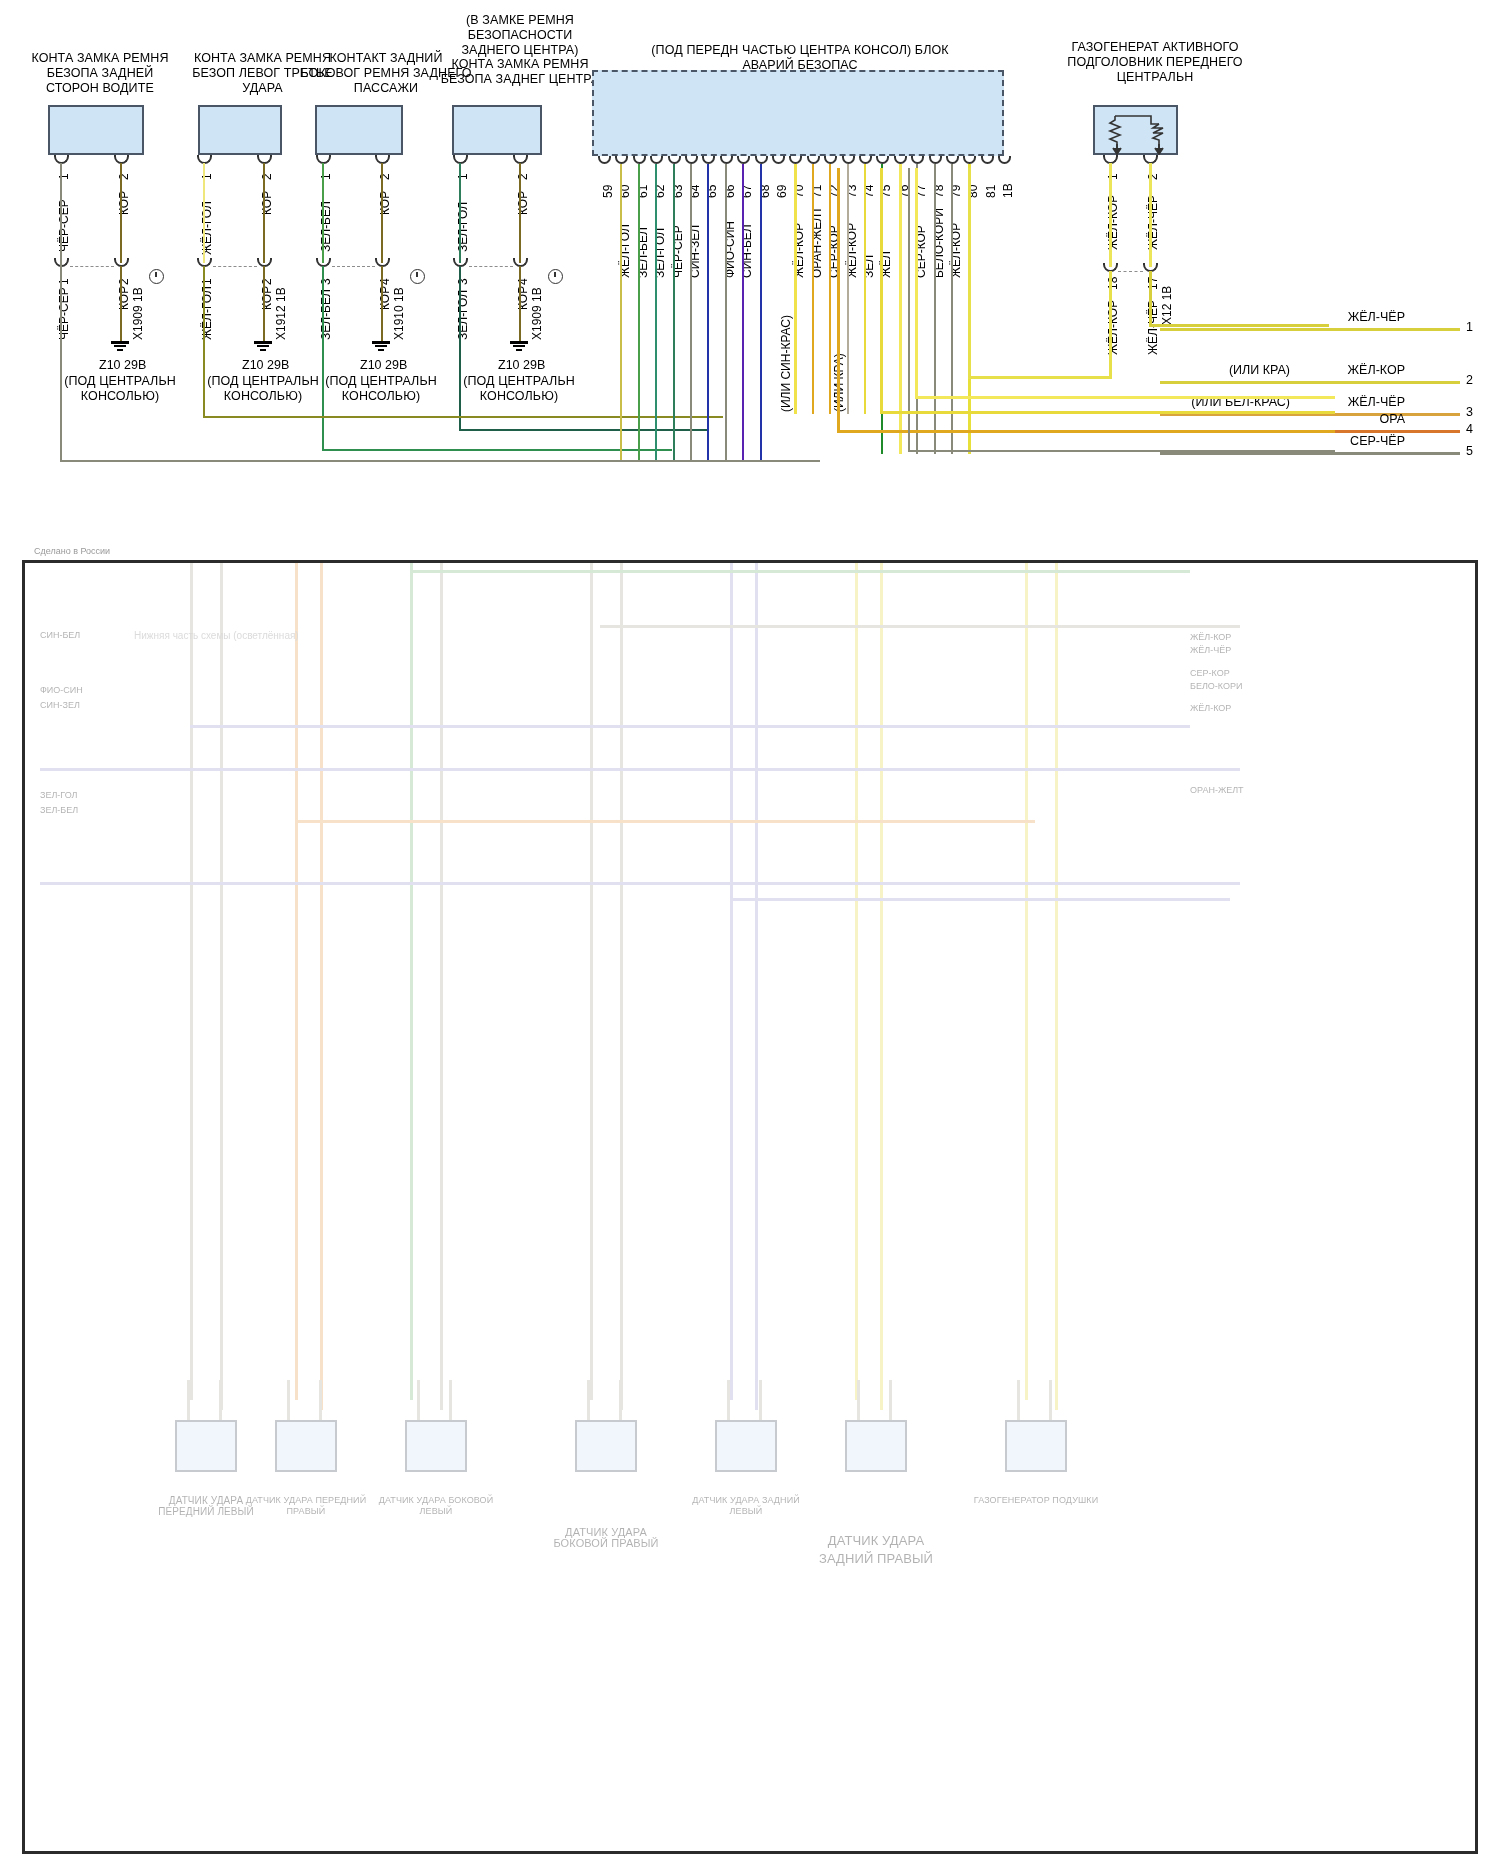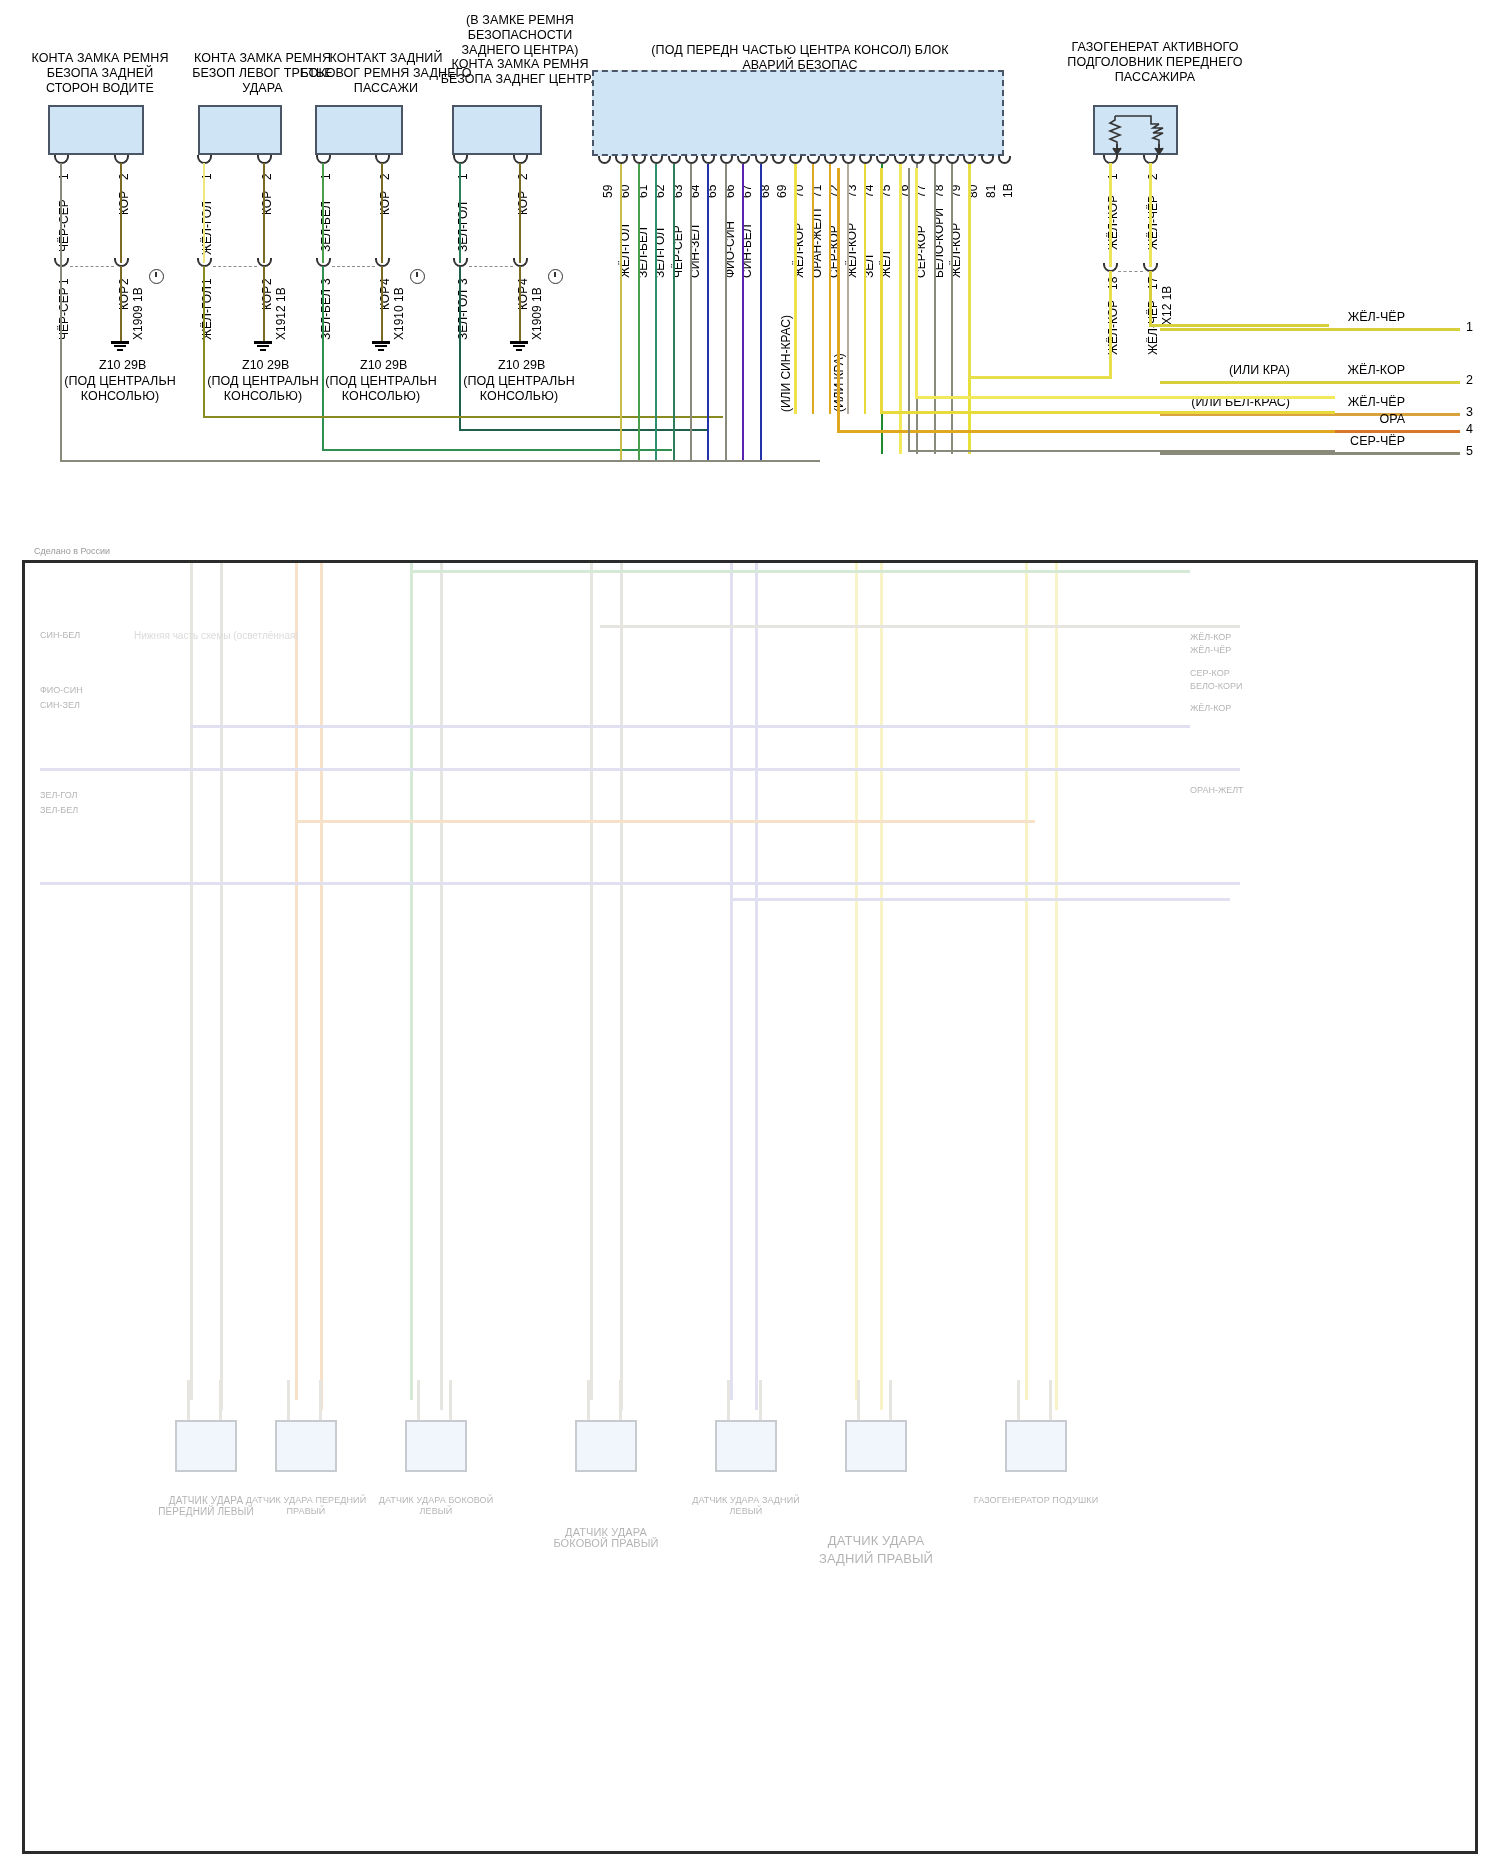--- a/index.html
+++ b/index.html
@@ -249,21 +249,21 @@
         <div class="vline" style="left: 951px; top: 164px; height: 290px; background: rgb(138, 138, 122); width: 2px;"></div>
         <div class="pinarc" style="left: 963.4px; top: 156px; width: 13px; height: 8px;"></div>
         <div class="num" style="left: 966.4px; top: 198px;">80</div>
         <div class="vline" style="left: 968.4px; top: 164px; height: 290px; background: rgb(232, 224, 58); width: 3px;"></div>
         <div class="pinarc" style="left: 980.8px; top: 156px; width: 13px; height: 8px;"></div>
         <div class="num" style="left: 983.8px; top: 198px;">81</div>
         <div class="pinarc" style="left: 998.2px; top: 156px; width: 13px; height: 8px;"></div>
         <div class="num" style="left: 1001.2px; top: 198px;">1B</div>
       </div>
 
-    <div class="ttl" style="left:1060px;top:40px;width:190px;">ГАЗОГЕНЕРАТ АКТИВНОГО ПОДГОЛОВНИК ПЕРЕДНЕГО ПАССАЖИРА</div>
+    <div class="ttl" style="left:1060px;top:40px;width:190px;">ГАЗОГЕНЕРАТ АКТИВНОГО ПОДГОЛОВНИК ПЕРЕДНЕГО ЦЕНТРАЛЬН</div>
     <div class="con" style="left:1093px;top:105px;width:85px;height:50px;"></div>
     <svg style="position:absolute;left:1105px;top:110px;" width="65" height="45" viewBox="0 0 65 45">
       <path d="M10 6 L46 6 L46 14 L54 14" stroke="#333" stroke-width="1.6" fill="none"></path>
       <path d="M10 6 L10 10 L5 13 L15 17 L5 21 L15 25 L5 29 L12 32 L12 38" stroke="#333" stroke-width="1.6" fill="none"></path>
       <path d="M54 14 L48 18 L58 18 L48 23 L58 23 L48 28 L54 30 L54 38" stroke="#333" stroke-width="1.6" fill="none"></path>
       <path d="M12 34 L12 43 M8 38 L12 44 L16 38" stroke="#333" stroke-width="1.8" fill="#333"></path>
       <path d="M54 34 L54 43 M50 38 L54 44 L58 38" stroke="#333" stroke-width="1.8" fill="#333"></path>
     </svg>
     <div class="pinarc" style="left:1103px;top:155px;"></div>
     <div class="pinarc" style="left:1143px;top:155px;"></div>

